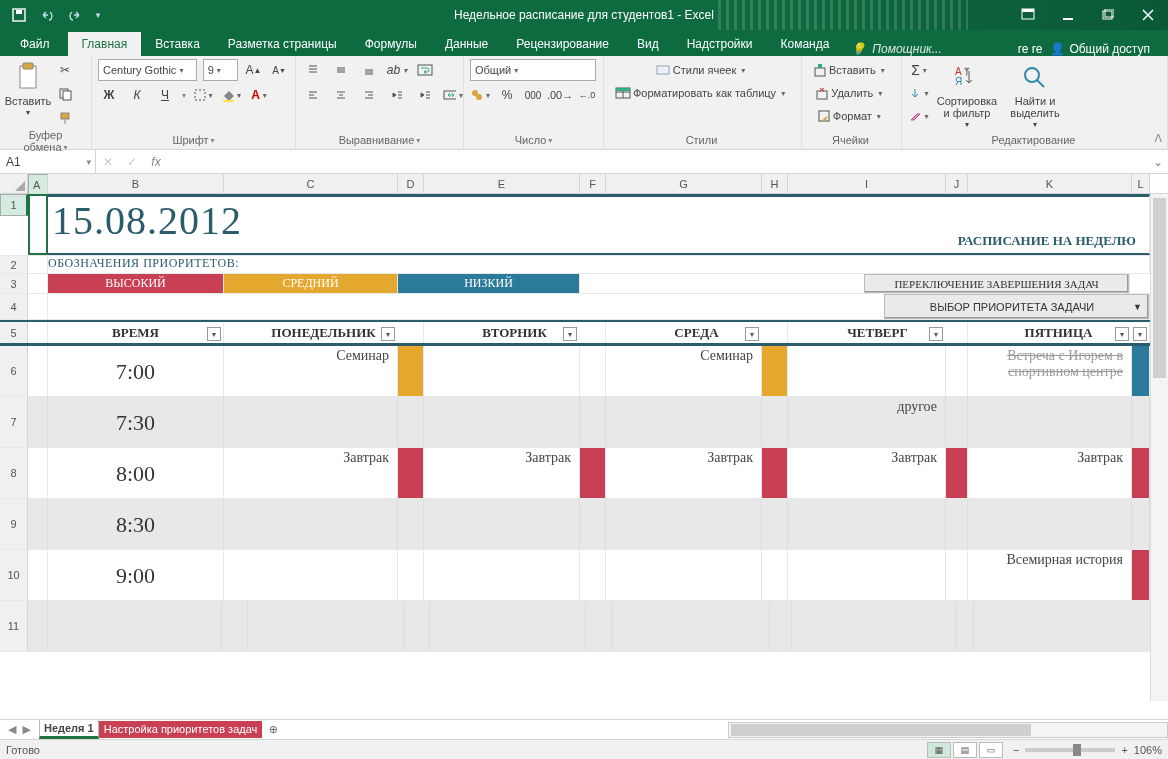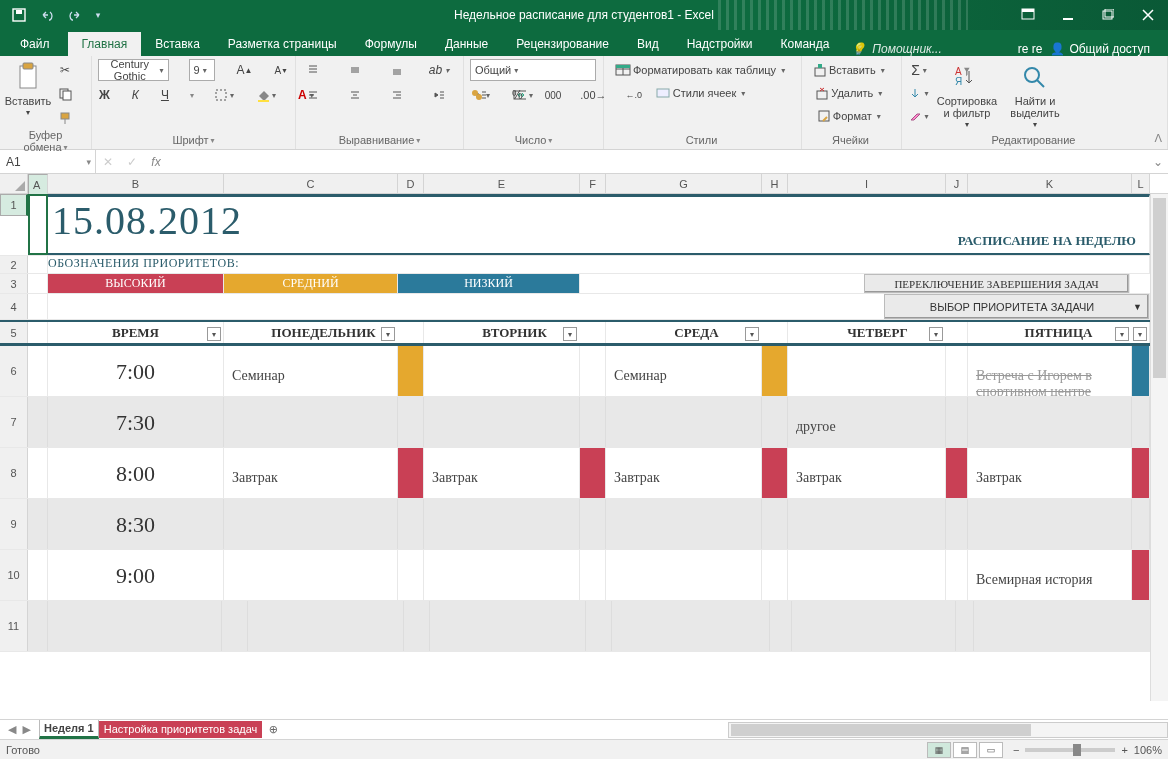--- a/index.html
+++ b/index.html
@@ -27,21 +27,21 @@
 
 .ribbon { height:94px; background:#f1f1f1; border-bottom:1px solid #d4d4d4; display:flex; position:relative; }
 .rgroup { border-right:1px solid #e0e0e0; padding:3px 6px 2px; display:flex; flex-direction:column; justify-content:space-between; position:relative; }
 .rgroup .glabel { text-align:center; font-size:11px; color:#666; padding-bottom:1px; }
 .rgroup .glabel::after { content:'▾'; font-size:8px; color:#888; margin-left:2px; position:relative; top:-1px;}
 .rgroup.nolauncher .glabel::after { content:''; }
 .rgroup .body { flex:1; display:flex; align-items:flex-start; gap:4px; }
 .big-btn { width:44px; display:flex; flex-direction:column; align-items:center; gap:2px; padding:2px 0; cursor:pointer; text-align:center; font-size:11px; line-height:1.1; }
 .icon-box { width:32px; height:32px; display:flex; align-items:center; justify-content:center; }
 .col { display:flex; flex-direction:column; gap:2px; }
-.row { display:flex; gap:20px; align-items:center;text-align:center; }
+.row { display:flex; gap:6px; align-items:center; }
 .mini { width:22px; height:22px; display:flex; align-items:center; justify-content:center; cursor:pointer; border:1px solid transparent; }
 .mini.wide { width:auto; padding:0 4px; gap:2px; font-size:11px; color:#444; white-space:nowrap; }
 .sel { height:22px; border:1px solid #ababab; background:#fff; font-size:11px; padding:0 4px; display:flex; align-items:center; cursor:pointer; }
 .dd-arrow::after { content:'▾'; font-size:8px; color:#666; margin-left:3px; }
 .collapse-ribbon { position:absolute; right:6px; bottom:4px; font-size:11px; color:#888; cursor:pointer; }
 
 
 .fbar { height:24px; border-bottom:1px solid #d4d4d4; display:flex; align-items:stretch; background:#fff; }
 .namebox { width:96px; border-right:1px solid #d4d4d4; display:flex; align-items:center; padding:0 6px; position:relative; }
 .namebox .arr { position:absolute; right:4px; font-size:9px; color:#888; }
@@ -74,21 +74,21 @@
 .week-date { font:300 40px 'Century Gothic','Segoe UI'; color:#2b5c6b; letter-spacing:1px; padding-left:4px; }
 .week-start-lbl { position:absolute; left:4px; top:4px; transform:rotate(-90deg); transform-origin:left top; font-size:8px; color:#2b5c6b; letter-spacing:.5px; white-space:nowrap; }
 .sched-title { font:13px 'Century Gothic'; color:#2b5c6b; font-weight:bold; text-align:right; padding-right:13px; padding-top:36px; }
 .prio-lbl { font:12px 'Century Gothic'; color:#2b5c6b; letter-spacing:.5px; }
 .prio-bar { height:100%; color:#fff; font:12px 'Century Gothic'; display:flex; align-items:center; justify-content:center; }
 .prio-high{background:#c94055} .prio-med{background:#e5a82e} .prio-low{background:#2b7a9b}
 .btn3d { background:#eaeaea; border:1px solid #bbb; font:11px 'Century Gothic'; color:#333; display:flex; align-items:center; justify-content:center; height:100%; cursor:pointer; box-shadow:inset -1px -1px 0 #999; }
 .tbl-head { font:bold 13px 'Century Gothic'; color:#333; text-align:center; display:flex; align-items:center; justify-content:center; height:100%; }
 .filter { position:absolute; right:2px; bottom:2px; width:14px; height:14px; border:1px solid #999; background:#fff; display:flex; align-items:center; justify-content:center; font-size:8px; color:#555; cursor:pointer; }
 .time-cell { font:300 22px 'Century Gothic'; color:#333; text-align:center; line-height:51px; }
-.task-cell { font:14px 'Century Gothic'; color:#444; padding:22px 8px 0; }
+.task-cell { font:14px 'Century Gothic'; color:#444; padding:2px 8px 0;text-align:right; }
 .task-cell.strike { text-decoration:line-through; color:#999; }
 .stripe { background:#e8e8e8; }
 .stripe .cell { border-right-color:#ddd; }
 .accent { position:absolute; right:0; top:0; bottom:0; width:100%; }
 .thick-top { border-top:3px solid #2b5c6b; }
 .thick-top2 { border-top:2px solid #2b5c6b; }
 
 
 .sheetbar { position:absolute; left:0; right:0; bottom:20px; height:20px; background:#fff; border-top:1px solid #d4d4d4; display:flex; align-items:center; font-size:11px; }
 .sheet-nav { display:flex; gap:6px; padding:0 8px; color:#888; }
@@ -355,32 +355,32 @@
     </div>
       </div>
     <div class="glabel">Число</div>
   </div>
 
   <div class="rgroup nolauncher" style="width:198px">
     <div class="body">
         <div class="col" style="gap:1px">
       <div class="mini wide dd-arrow">
             <svg width="16" height="14">
+              <rect x="2" y="3" width="12" height="8" fill="#eef" stroke="#8aa"></rect>
+            </svg>
+            <span>Стили ячеек</span>
+          </div>
+      <div class="mini wide dd-arrow">
+            <svg width="16" height="14">
               <rect x="1" y="2" width="14" height="10" fill="none" stroke="#555"></rect>
               <line x1="1" y1="6" x2="15" y2="6" stroke="#555"></line>
               <line x1="8" y1="2" x2="8" y2="12" stroke="#555"></line>
               <rect x="1" y="2" width="14" height="3" fill="#3a8"></rect>
             </svg>
             <span>Форматировать как таблицу</span>
-          </div>
-      <div class="mini wide dd-arrow">
-            <svg width="16" height="14">
-              <rect x="2" y="3" width="12" height="8" fill="#eef" stroke="#8aa"></rect>
-            </svg>
-            <span>Стили ячеек</span>
           </div>
     </div>
       </div>
     <div class="glabel">Стили</div>
   </div>
 
   <div class="rgroup nolauncher" style="width:100px">
     <div class="body">
         <div class="col" style="gap:1px">
       <div class="mini wide dd-arrow">

